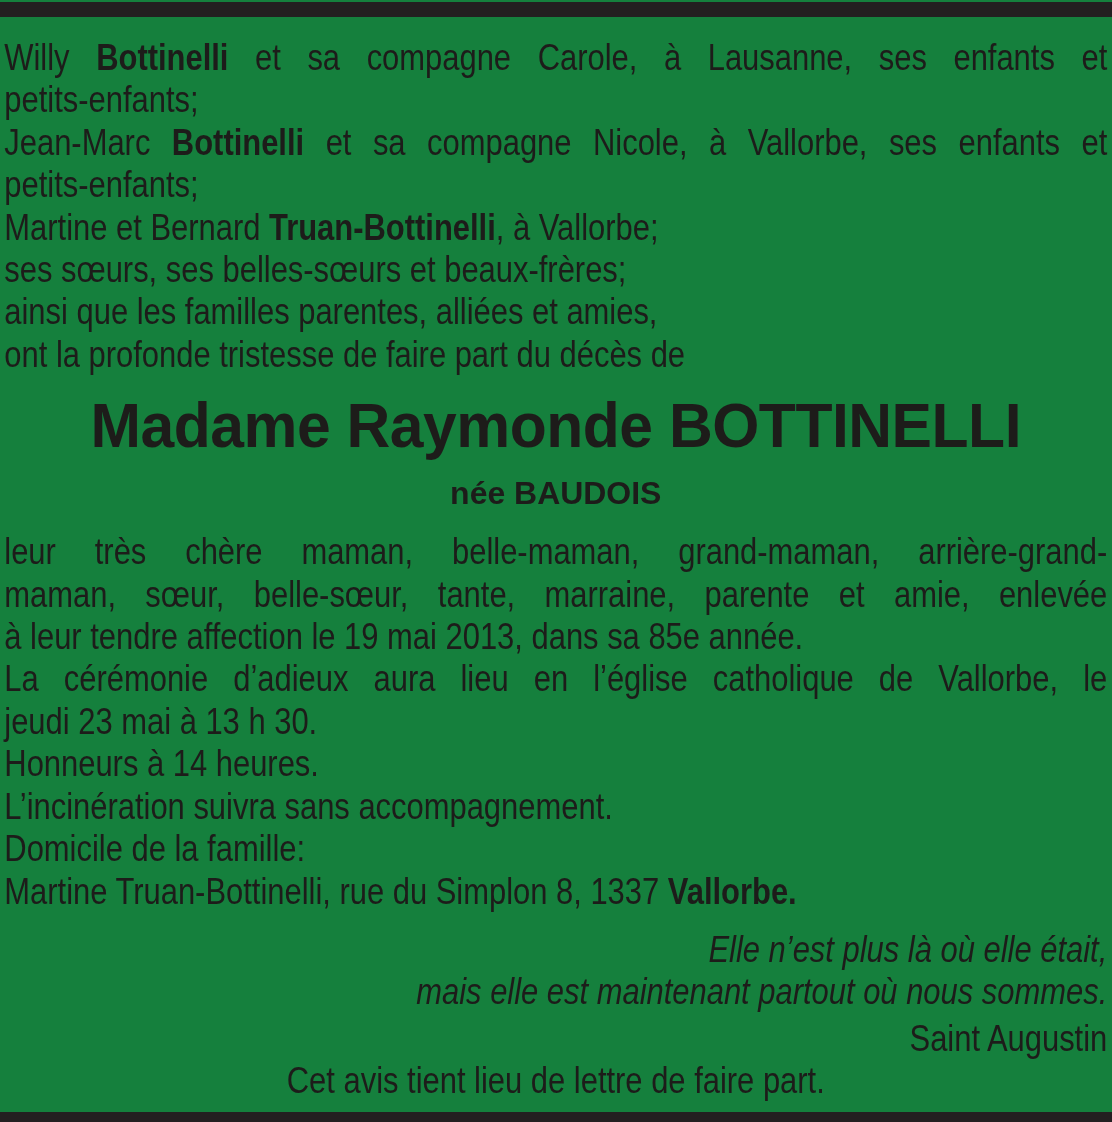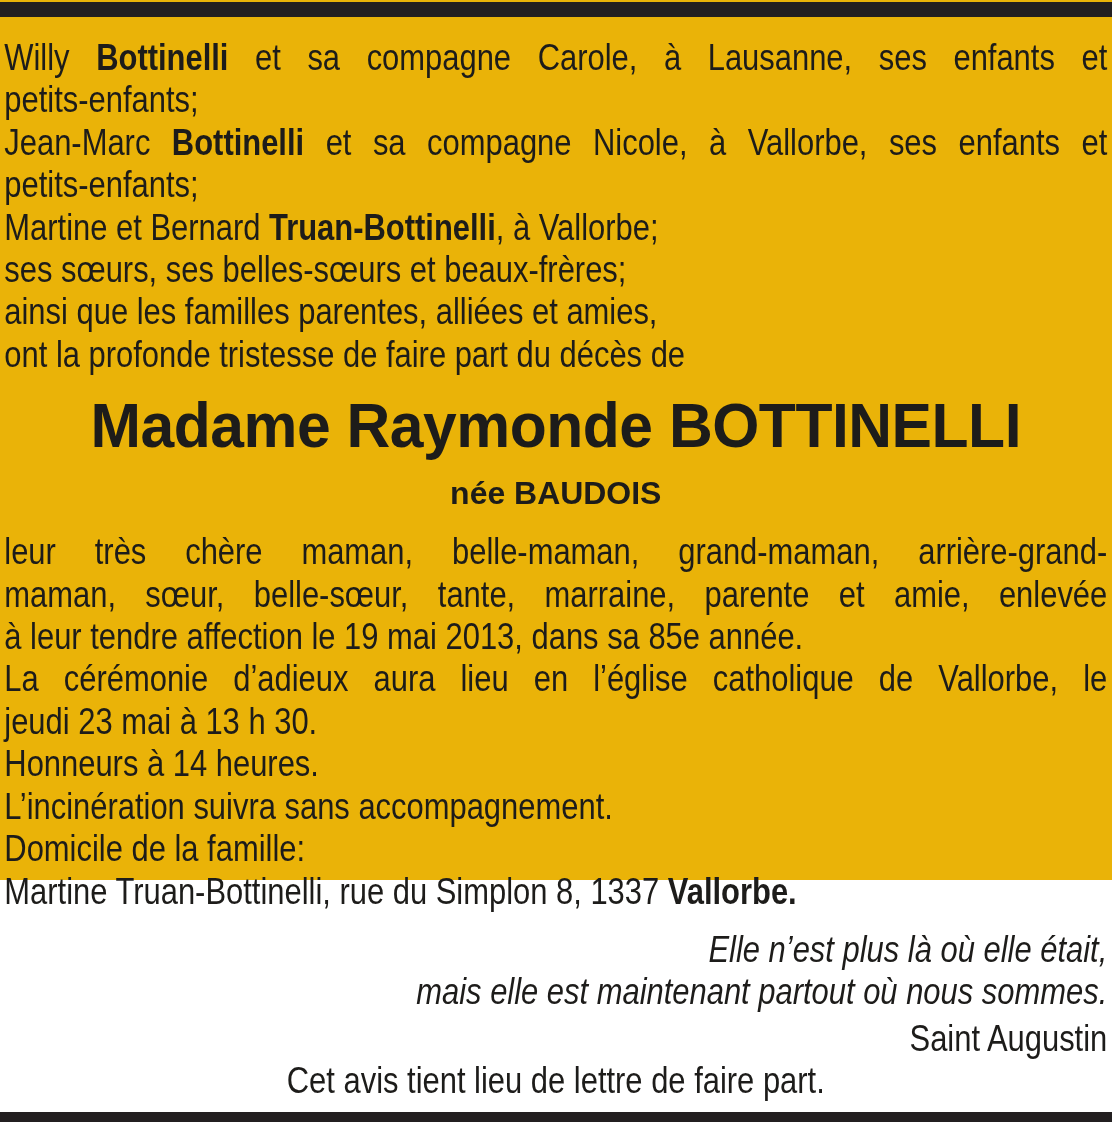--- a/index.html
+++ b/index.html
@@ -9,22 +9,22 @@
   }
   body {
     width: 1112px;
     height: 1122px;
     overflow: hidden;
     font-family: "Liberation Sans", "DejaVu Sans", sans-serif;
   }
   .sheet {
     position: relative;
     width: 1112px;
-    height: 880px;
-    background: #eab308;
+    height: 1122px;
+    background: #15803d;
   }
   .bar {
     position: absolute;
     left: 0;
     right: 0;
     background: #231f20;
   }
   .bar.top { top: 2px; height: 15px; }
   .bar.bottom { top: 1112px; height: 10px; }
 

